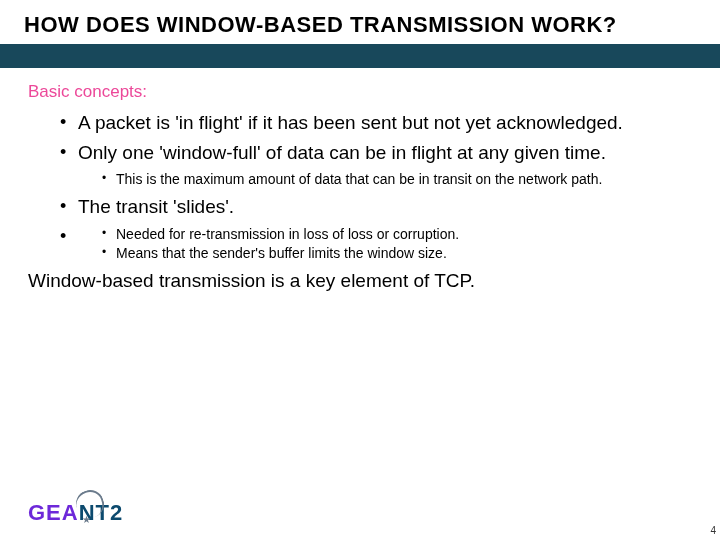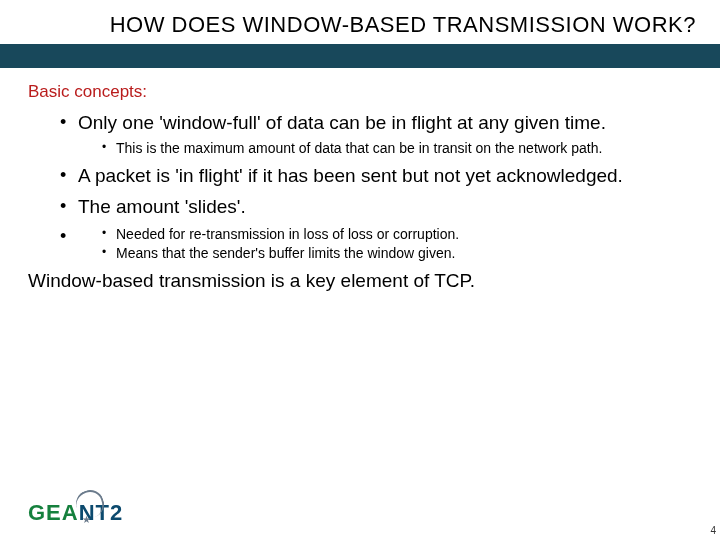--- a/index.html
+++ b/index.html
@@ -9,36 +9,35 @@
     font-family: Arial, Helvetica, sans-serif;
     background: #ffffff;
     position: relative;
     overflow: hidden;
   }
   .title-area {
     padding: 12px 24px 6px 24px;
   }
   .title-area h1 {
     font-size: 22px;
-    font-weight: normal;
+    font-weight: bold;
     color: #000;
     letter-spacing: 0.5px;
-    text-align: right;
   }
   .bar {
     height: 24px;
     background: #18485b;
     margin: 0;
   }
   .content {
     padding: 14px 28px 0 28px;
   }
   .intro {
     font-size: 17px;
-    color: #b91c1c;
+    color: #ec4899;
     margin-bottom: 10px;
   }
   ul.main {
     list-style: none;
     padding-left: 32px;
   }
   ul.main > li {
     position: relative;
     font-size: 19px;
     line-height: 1.18;
@@ -78,21 +77,21 @@
     color: #000;
     margin-top: 6px;
     padding-left: 0;
   }
   .logo {
     position: absolute;
     left: 28px;
     bottom: 14px;
     font-family: Arial, sans-serif;
   }
-  .logo .g1 { color: #15803d; font-size: 22px; letter-spacing: 1px; font-weight: bold;}
+  .logo .g1 { color: #6d28d9; font-size: 22px; letter-spacing: 1px; font-weight: bold;}
   .logo .g2 { color: #0c4a6e; font-size: 22px; letter-spacing: 1px; font-weight: bold;}
   .logo .arc {
     position: absolute;
     top: -10px;
     left: 48px;
     width: 28px;
     height: 28px;
     border: 2px solid #6b7b8c;
     border-bottom: none;
     border-left: none;
@@ -120,35 +119,35 @@
 <div class="title-area">
   <h1>HOW DOES WINDOW-BASED TRANSMISSION WORK?</h1>
 </div>
 <div class="bar"></div>
 
 <div class="content">
   <div class="intro">Basic concepts:</div>
 
   <ul class="main">
     <li>
+      <span>A packet is 'in flight' if it has been sent but not yet acknowledged.</span>
+    </li>
+    <li>
       <span>Only one 'window-full' of data can be in flight at any given time.</span>
       <ul class="sub">
         <li>This is the maximum amount of data that can be in transit on the network path.</li>
       </ul>
     </li>
     <li>
-      <span>A packet is 'in flight' if it has been sent but not yet acknowledged.</span>
-    </li>
-    <li>
-      <span>The amount 'slides'.</span>
+      <span>The transit 'slides'.</span>
     </li>
     <li>
       <ul class="sub">
         <li>Needed for re-transmission in loss of loss or corruption.</li>
-        <li>Means that the sender's buffer limits the window given.</li>
+        <li>Means that the sender's buffer limits the window size.</li>
       </ul>
     </li>
   </ul>
 
   <div class="conclusion">Window-based transmission is a key element of TCP.</div>
 </div>
 
 <div class="logo">
   <span class="arc"></span>
   <span class="star">★</span>

